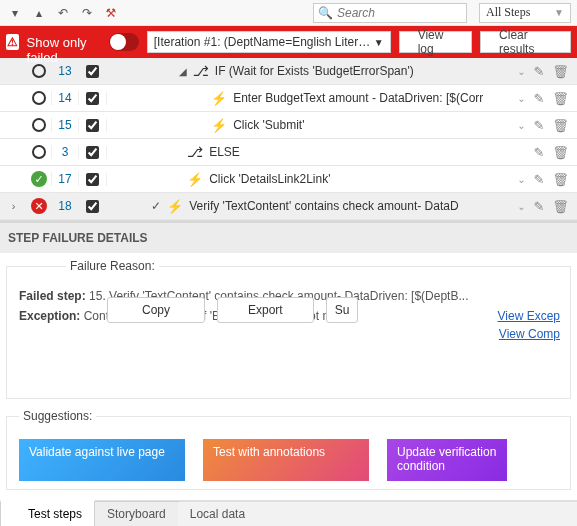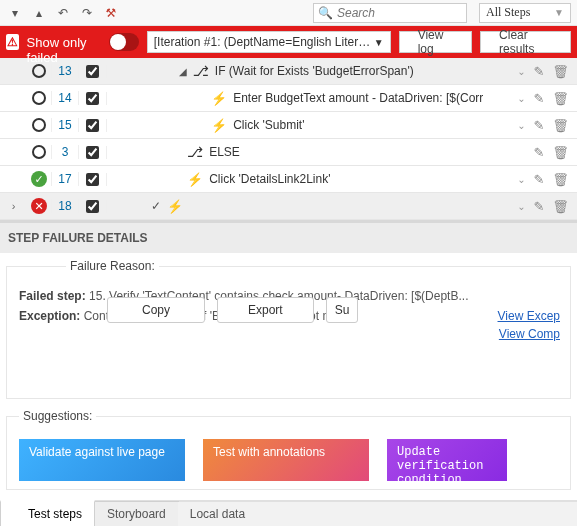--- a/index.html
+++ b/index.html
@@ -135,21 +135,21 @@
     padding:10px 12px 8px 12px;
   }
   .sugg-wrap legend { font-size:12px; color:#444; padding:0 4px; }
   .sugg-cards { display:flex; gap:18px; margin-top:6px; overflow:hidden; }
   .card {
     width:166px; height:42px; color:#fff; padding:6px 10px;
     font-size:12px; line-height:14px; overflow:hidden;
   }
   .card.blue { background:linear-gradient(135deg,#3fb2ff,#2a8adf); }
   .card.orange { background:linear-gradient(135deg,#f08a3c,#e24a7a); }
-  .card.purple { background:linear-gradient(135deg,#a846e8,#8a2be2); width:120px;font-family:Liberation Mono, monospace; }
+  .card.purple { background:linear-gradient(135deg,#a846e8,#8a2be2); width:120px; }
 
   .bottom-tabs {
     position:absolute; bottom:0; left:0; right:0;
     height:26px; display:flex; align-items:flex-end;
     border-top:2px solid #e0e0e0; background:#f2f2f2;
     font-size:12px;
   }
   .tab {
     padding:5px 12px; border:1px solid #d0d0d0; border-bottom:none;
     background:#eee; margin-right:-1px; cursor:pointer; color:#555;
@@ -306,20 +306,21 @@
     <div class="col-status">
         <div class="status-fail">✕</div>
       </div>
     <div class="col-num">18</div>
     <div class="col-chk">
         <input type="checkbox" checked="" style="">
       </div>
     <div class="col-body indent-verify">
       <span style="color:#555;">✓</span>
       <span class="step-bolt">⚡</span>
+      <span class="trunc" style="max-width:288px;">Verify 'TextContent' contains check amount- DataD</span>
     </div>
     <div class="col-actions">
       <span class="act-icon chev">⌄</span>
       <span class="act-icon">✎</span>
       <span class="act-icon">🗑</span>
     </div>
   </div>
 
 </div>
 

